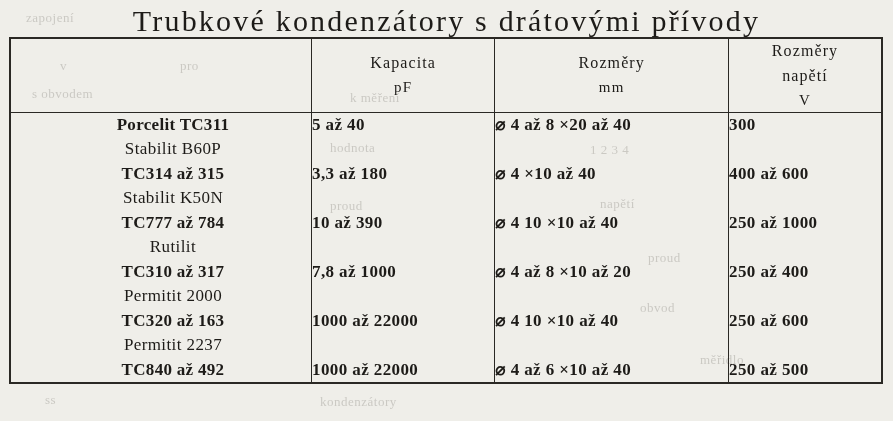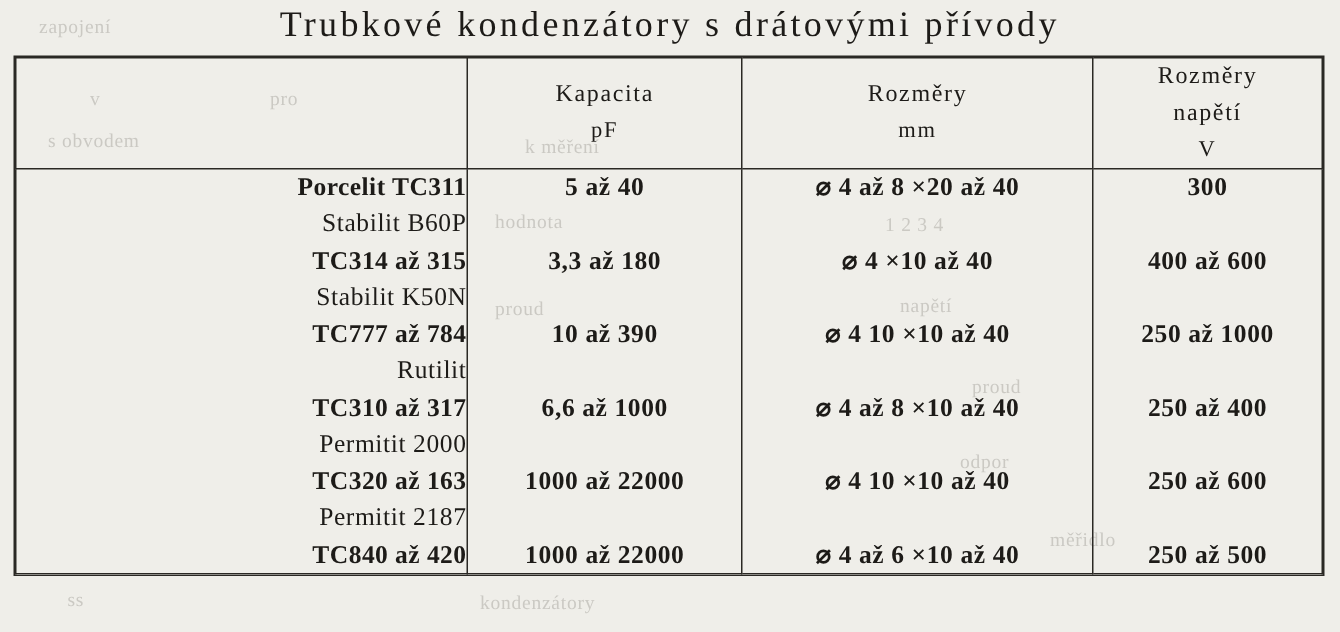--- a/index.html
+++ b/index.html
@@ -45,21 +45,21 @@
   .g12{ left: 320px; top: 394px; }
   .g13{ left: 640px; top: 300px; }
   .g14{ left: 700px; top: 352px; }
 
   .title {
     position: absolute;
     left: 0;
     top: 4px;
     width: 893px;
     text-align: center;
-    font-size: 24px;
+    font-size: 30px;
     letter-spacing: 2.2px;
     font-weight: 400;
     color: #1d1b18;
   }
 
   table.spec {
     position: absolute;
     left: 10px;
     top: 38px;
     width: 872px;
@@ -105,45 +105,45 @@
   }
   .line {
     font-size: 17px;
     line-height: 24.5px;
     height: 24.5px;
     white-space: nowrap;
     letter-spacing: 0.4px;
   }
   .col-name .line {
     padding-left: 24px;
-    text-align: right;
+    text-align: center;
   }
   .col-name .line.bold { font-weight: 700; letter-spacing: 0.3px; }
-  .col-val .line { text-align: center; }
+  .col-val .line { }
   .col-val .line.bold { font-weight: 700; }
   .spacer { height: 24.5px; }
 </style>
 </head>
 <body>
 
 <div class="page">
 
   <div class="ghost g1">zapojení</div>
   <div class="ghost g2">v</div>
   <div class="ghost g3">pro</div>
   <div class="ghost g4">s obvodem</div>
   <div class="ghost g5">k měření</div>
   <div class="ghost g6">hodnota</div>
   <div class="ghost g7">1 2 3 4</div>
   <div class="ghost g8">proud</div>
   <div class="ghost g9">napětí</div>
   <div class="ghost g10">proud</div>
   <div class="ghost g11">ss</div>
   <div class="ghost g12">kondenzátory</div>
-  <div class="ghost g13">odpor</div>
+  <div class="ghost g13">obvod</div>
   <div class="ghost g14">měřidlo</div>
 
   <div class="title">Trubkové kondenzátory s drátovými přívody</div>
 
   <table class="spec">
     <thead>
       <tr>
         <th class="hcell blank"></th>
         <th class="hcell">
           <span>Kapacita</span>
@@ -167,50 +167,50 @@
           <div class="lines col-name">
             <div class="line bold">Porcelit TC311</div>
             <div class="line">Stabilit B60P</div>
             <div class="line bold">TC314 až 315</div>
             <div class="line">Stabilit K50N</div>
             <div class="line bold">TC777 až 784</div>
             <div class="line">Rutilit</div>
             <div class="line bold">TC310 až 317</div>
             <div class="line">Permitit 2000</div>
             <div class="line bold">TC320 až 163</div>
-            <div class="line">Permitit 2187</div>
-            <div class="line bold">TC840 až 420</div>
+            <div class="line">Permitit 2237</div>
+            <div class="line bold">TC840 až 492</div>
           </div>
         </td>
 
         <td class="body-cell">
           <div class="lines col-val">
             <div class="line bold">5 až 40</div>
             <div class="spacer"></div>
             <div class="line bold">3,3 až 180</div>
             <div class="spacer"></div>
             <div class="line bold">10 až 390</div>
             <div class="spacer"></div>
-            <div class="line bold">6,6 až 1000</div>
+            <div class="line bold">7,8 až 1000</div>
             <div class="spacer"></div>
             <div class="line bold">1000 až 22000</div>
             <div class="spacer"></div>
             <div class="line bold">1000 až 22000</div>
           </div>
         </td>
 
         <td class="body-cell">
           <div class="lines col-val">
             <div class="line bold">⌀ 4 až 8 ×20 až 40</div>
             <div class="spacer"></div>
             <div class="line bold">⌀ 4 ×10 až 40</div>
             <div class="spacer"></div>
             <div class="line bold">⌀ 4 10 ×10 až 40</div>
             <div class="spacer"></div>
-            <div class="line bold">⌀ 4 až 8 ×10 až 40</div>
+            <div class="line bold">⌀ 4 až 8 ×10 až 20</div>
             <div class="spacer"></div>
             <div class="line bold">⌀ 4 10 ×10 až 40</div>
             <div class="spacer"></div>
             <div class="line bold">⌀ 4 až 6 ×10 až 40</div>
           </div>
         </td>
 
         <td class="body-cell">
           <div class="lines col-val">
             <div class="line bold">300</div>

